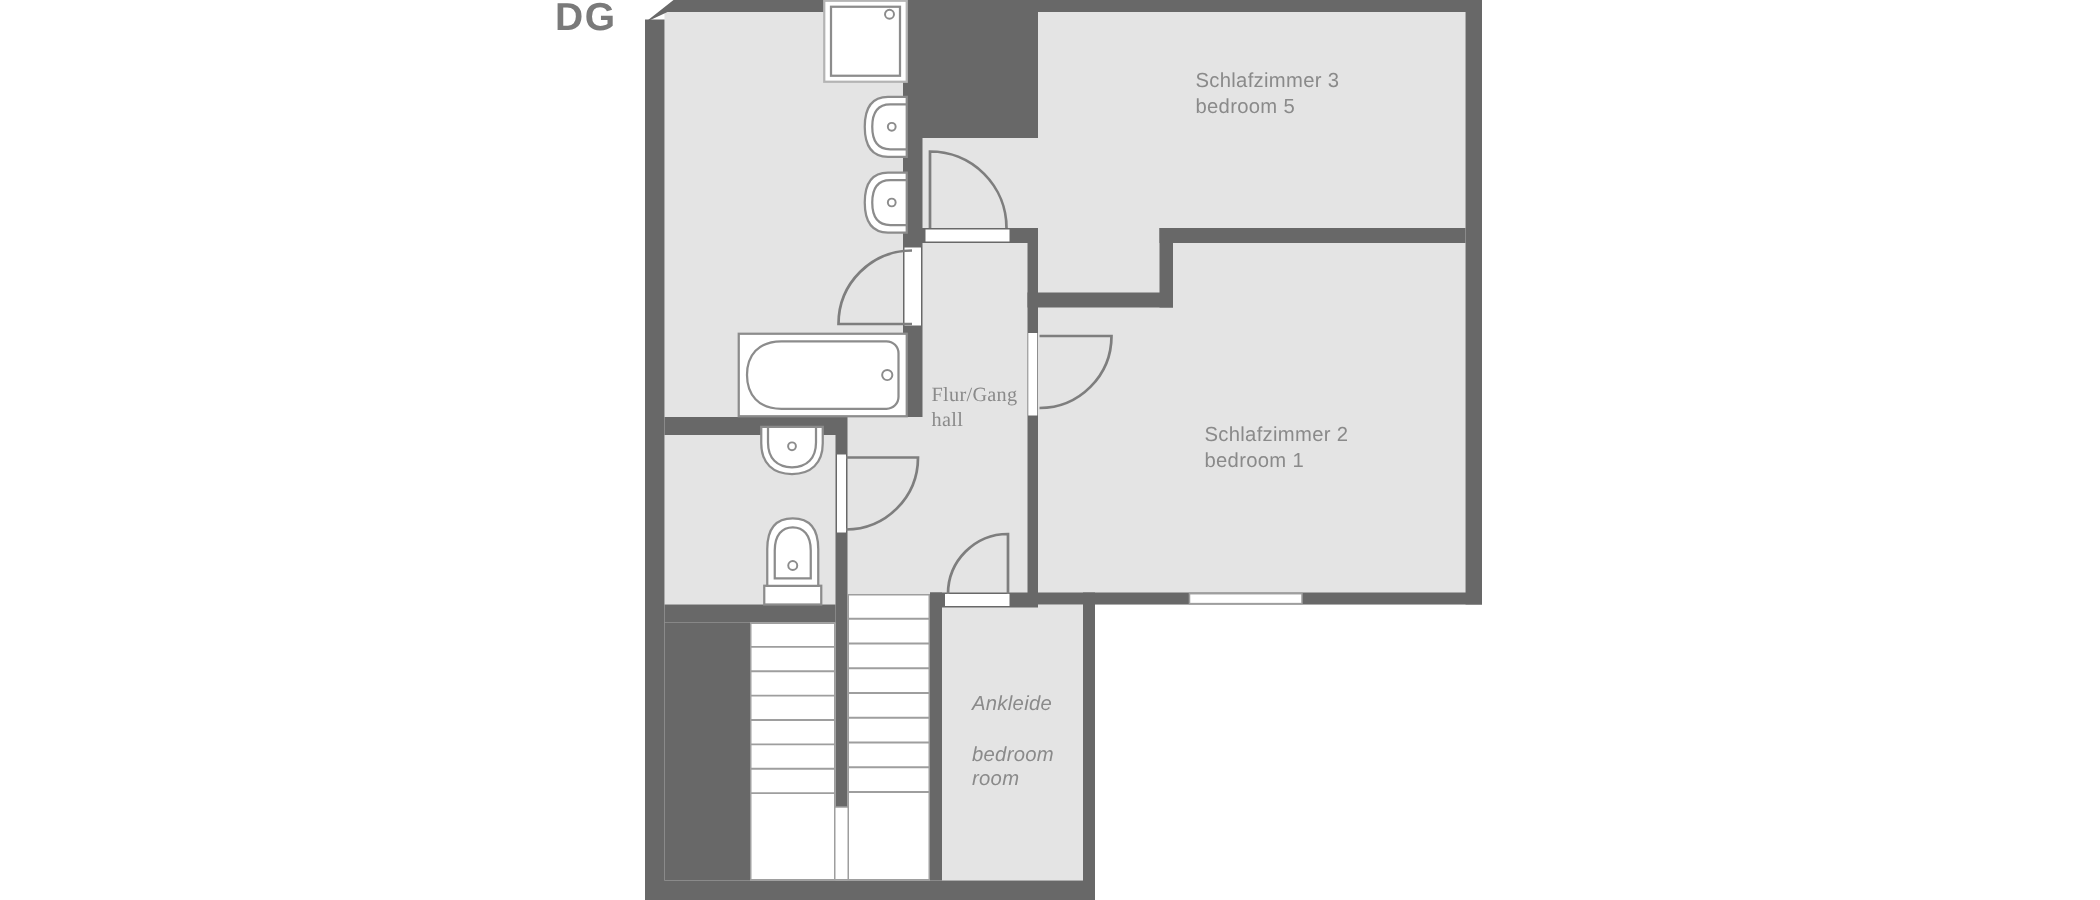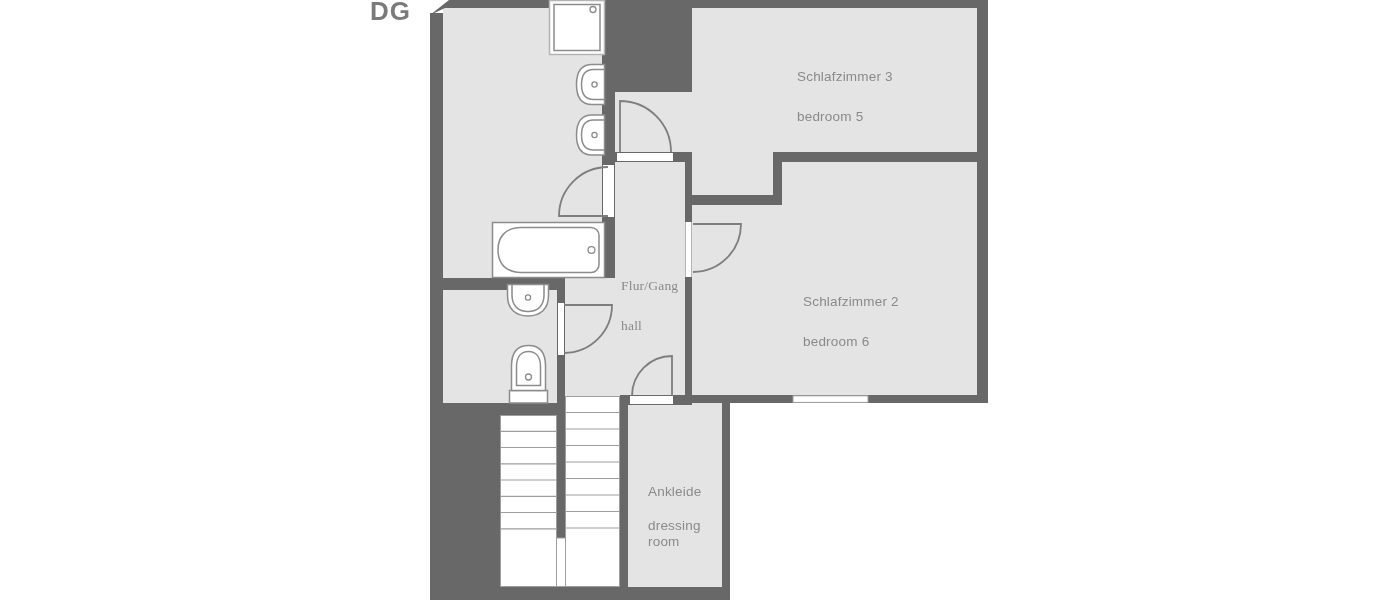--- a/index.html
+++ b/index.html
@@ -12,22 +12,22 @@
   .tread{stroke:#9e9e9e;stroke-width:1.2;}
   .thr{fill:#fff;}
   .win{fill:#fff;stroke:#9e9e9e;stroke-width:1;}
   .door{fill:none;stroke:#7e7e7e;stroke-width:1.8;}
   .fx{fill:#fff;stroke:var(--fixture-outline,#8c8c8c);stroke-width:1.5;}
   .fxn{fill:none;stroke:var(--fixture-outline,#8c8c8c);stroke-width:1.5;}
   .fxd{fill:#fff;stroke:var(--fixture-outline,#8c8c8c);stroke-width:1.3;}
   .shower-outer{stroke:#b4b4b4;}
   .room-label{position:absolute;font-size:13.5px;line-height:16.5px;
               color:var(--label-text,#8a8a8a);letter-spacing:.2px;white-space:nowrap;}
-  .room-label span{display:block;margin-top:23px;}
-  #dressing-label{white-space:normal;width:64px;}
+  .room-label span{display:block;}
+  #dressing-label{white-space:normal;width:64px;font-style:italic;}
   #dressing-label .second{margin-top:17px;}
   #floor-label{position:absolute;left:370px;top:-4px;font-size:26px;font-weight:bold;
                color:#7a7a7a;letter-spacing:1px;}
 </style>
 </head>
 <body>
 
 <div id="stage">
 
   <div class="floor" style="left:443px;top:8px;width:534px;height:395px;"></div>
@@ -133,28 +133,28 @@
     </g>
   </svg>
 
   <div id="floor-label">DG</div>
 
   <div class="room-label" style="left:797px;top:46px;">
     <span>Schlafzimmer 3</span>
     <span>bedroom 5</span>
   </div>
 
-  <div class="room-label" style="left:803px;top:271px;">
+  <div class="room-label" style="left:803px;top:282px;">
     <span>Schlafzimmer 2</span>
-    <span>bedroom 6</span>
+    <span>bedroom 1</span>
   </div>
 
   <div class="room-label" style="left:621px;top:255px;font-family:Liberation Serif, serif;">
     <span>Flur/Gang</span>
     <span>hall</span>
   </div>
 
   <div class="room-label" id="dressing-label" style="left:648px;top:461px;">
     <span>Ankleide</span>
-    <span class="second">dressing room</span>
+    <span class="second">bedroom room</span>
   </div>
 
 </div>
 
 </body></html>

